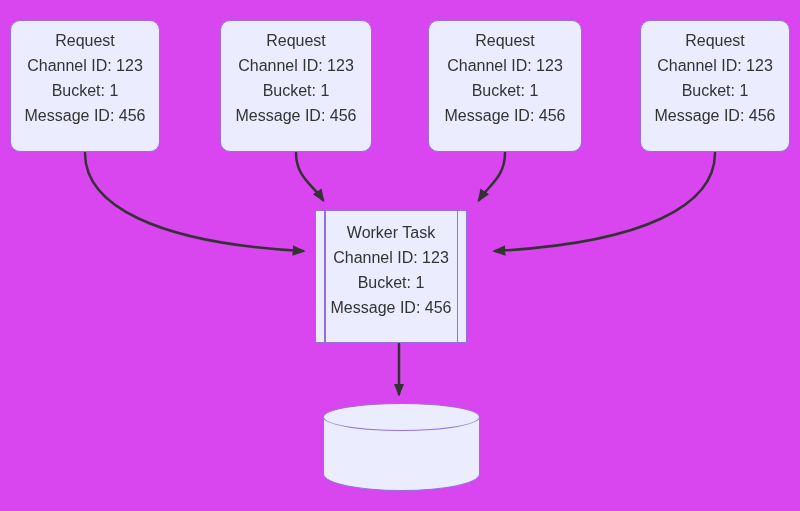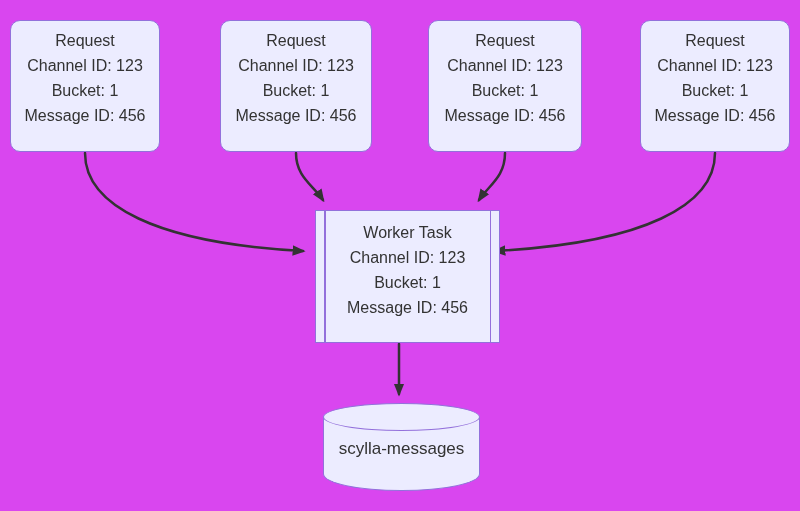--- a/index.html
+++ b/index.html
@@ -35,21 +35,21 @@
     border: 1.5px solid #9370DB; border-radius: 50%;
   }
   .cyl-label {
     position: absolute; left: 0; top: 36px; width: 100%;
     text-align: center; font-size: 17px; color: #333333; white-space: nowrap;
   }
   .r1 { left: 10px;  top: 20px; width: 150px; height: 132px; }
   .r2 { left: 220px; top: 20px; width: 152px; height: 132px; }
   .r3 { left: 428px; top: 20px; width: 154px; height: 132px; }
   .r4 { left: 640px; top: 20px; width: 150px; height: 132px; }
-  .w1 { left: 315px; top: 210px; width: 185px; height: 133px; }
+  .w1 { left: 315px; top: 210px; width: 152px; height: 133px; }
 </style>
 </head>
 <body>
 
 <div class="canvas">
 
   <svg class="edges" viewBox="0 0 800 511">
     <defs>
       <marker id="arrowhead" viewBox="0 0 10 10" refX="8" refY="5" markerWidth="13" markerHeight="13" markerUnits="userSpaceOnUse" orient="auto">
         <path d="M 0 1 L 10 5 L 0 9 z" fill="#333333"></path>
@@ -95,16 +95,15 @@
     <div class="bar bar-right"></div>
     <div class="node-line">Worker Task</div>
     <div class="node-line">Channel ID: 123</div>
     <div class="node-line">Bucket: 1</div>
     <div class="node-line">Message ID: 456</div>
   </div>
 
   <div class="cylinder">
     <div class="cyl-body"></div>
     <div class="cyl-top"></div>
-    <div class="cyl-label">scylla-messages</div>
   </div>
 
 </div>
 
 </body></html>

